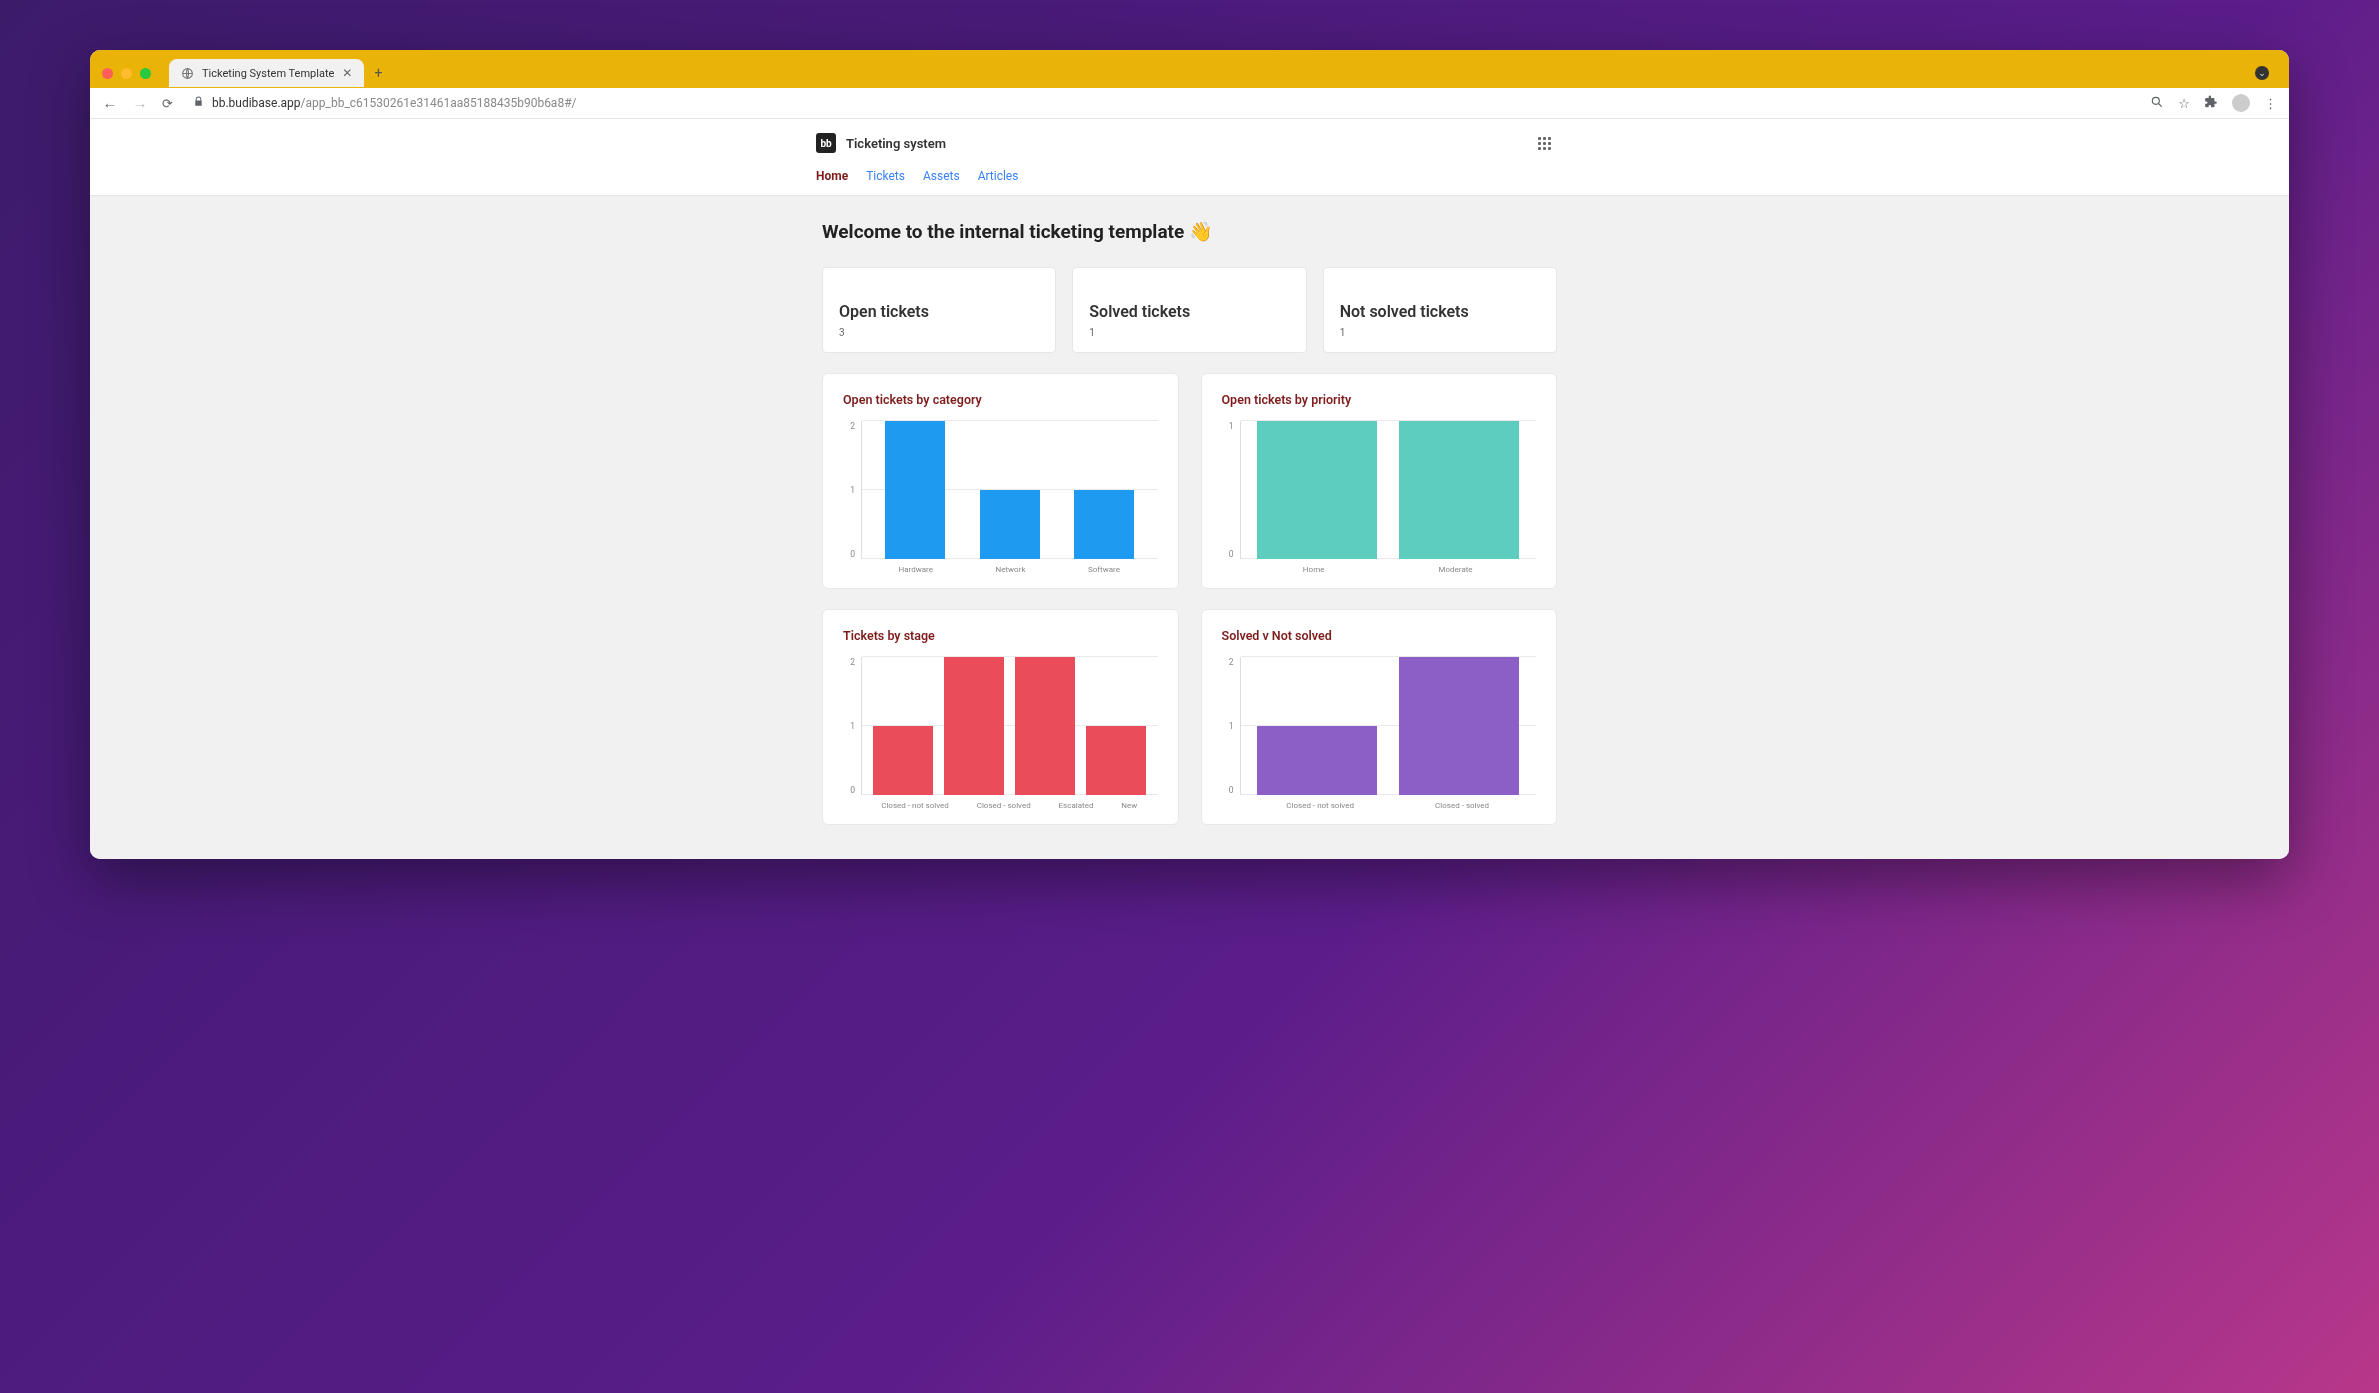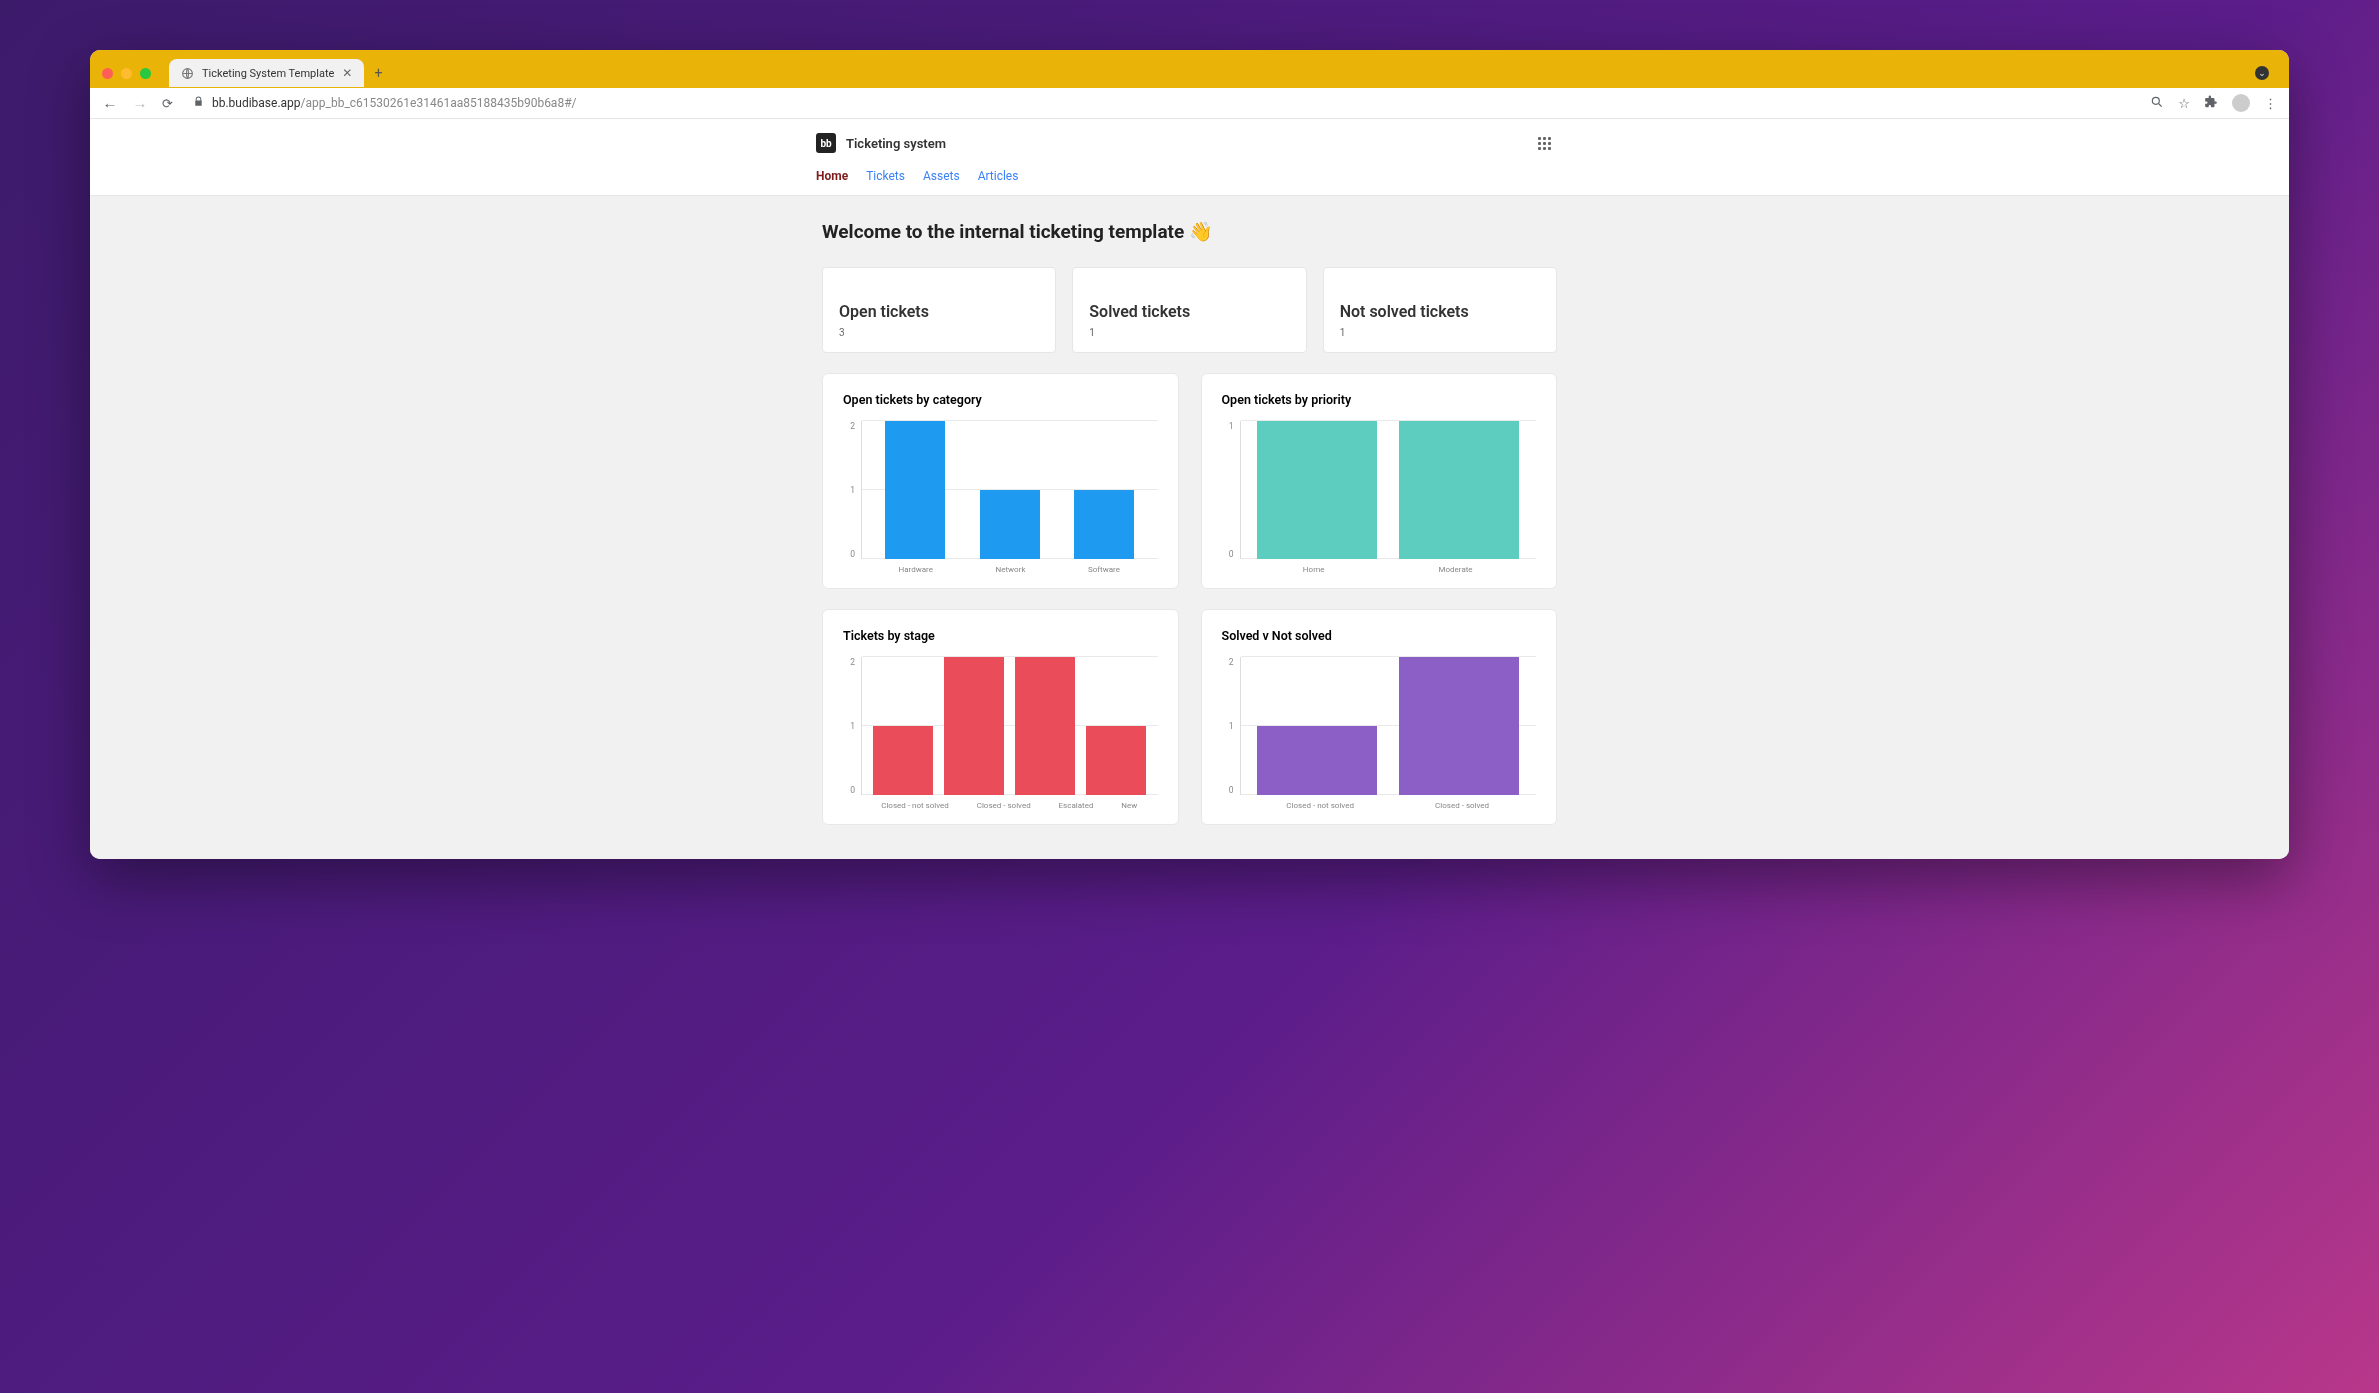--- a/index.html
+++ b/index.html
@@ -105,21 +105,21 @@
       padding: 14px 16px;
     }
     .stat-label { font-size: 16px; font-weight: 600; color:#333; margin-bottom:6px;margin-top:20px; }
     .stat-value { font-size: 10px; color:#666; }
 
     .chart-row { display: grid; grid-template-columns: repeat(2, 1fr); gap: 22px; margin-top: 20px; }
     .chart-card {
       background: #fff; border: 1px solid #e8e8e8; border-radius: 6px;
       padding: 18px 20px 14px 20px;
     }
-    .chart-title { font-size: 12.5px; font-weight:600; color:#000000; margin-bottom: 14px; }
+    .chart-title { font-size: 12.5px; font-weight:600; color:#7f1d1d; margin-bottom: 14px; }
     .chart-body { position: relative; height: 138px; display:flex; }
     .y-axis { width: 18px; display:flex; flex-direction:column; justify-content:space-between; align-items:flex-end; font-size:8.5px; color:#888; padding-right:6px;}
     .plot { flex:1; position:relative; border-left:1px solid #ddd;}
     .gridline { position:absolute; left:0; right:0; border-top:1px solid #e9e9e9; }
     .bars { position:absolute; inset:0; display:flex; align-items:flex-end; justify-content:space-around; padding: 0 2%;}
     .bar { width: 60px; }
     .bar.xwide { width: 120px; }
     .x-labels { display:flex; justify-content:space-around; font-size:8px; color:#888; margin-top:6px; padding-left:18px; padding-right:0;}
     .x-labels.pad { padding: 0 2% 0 calc(2% + 18px); }
   </style>

